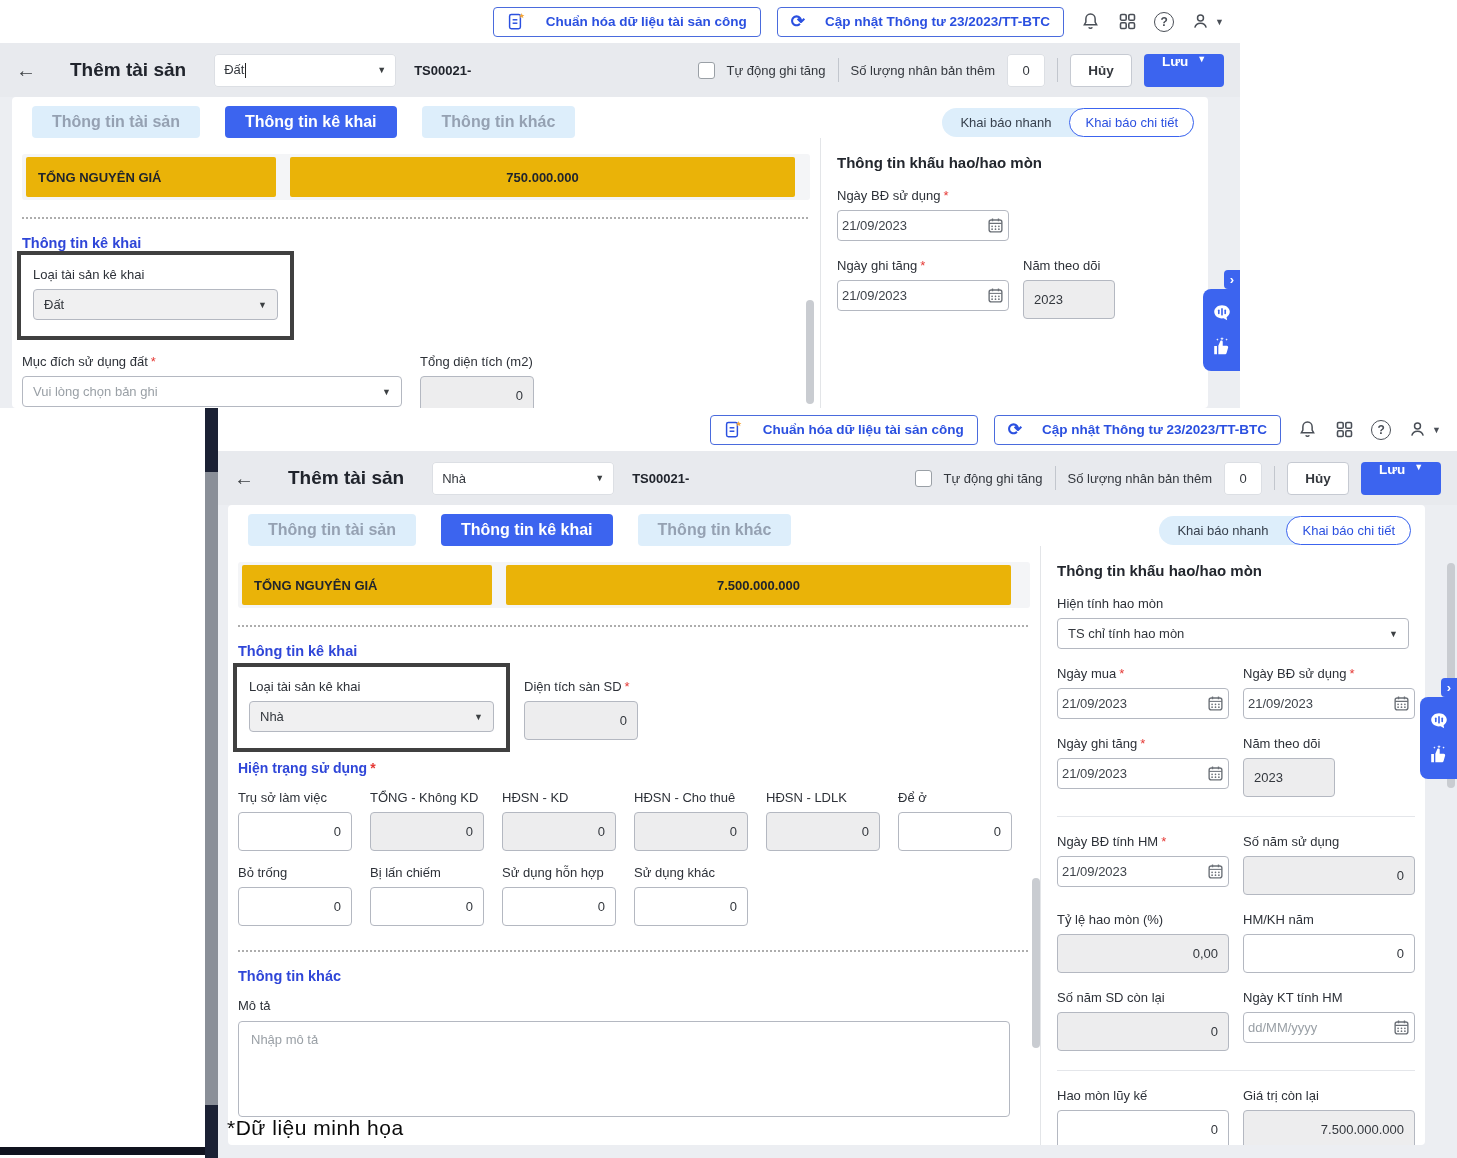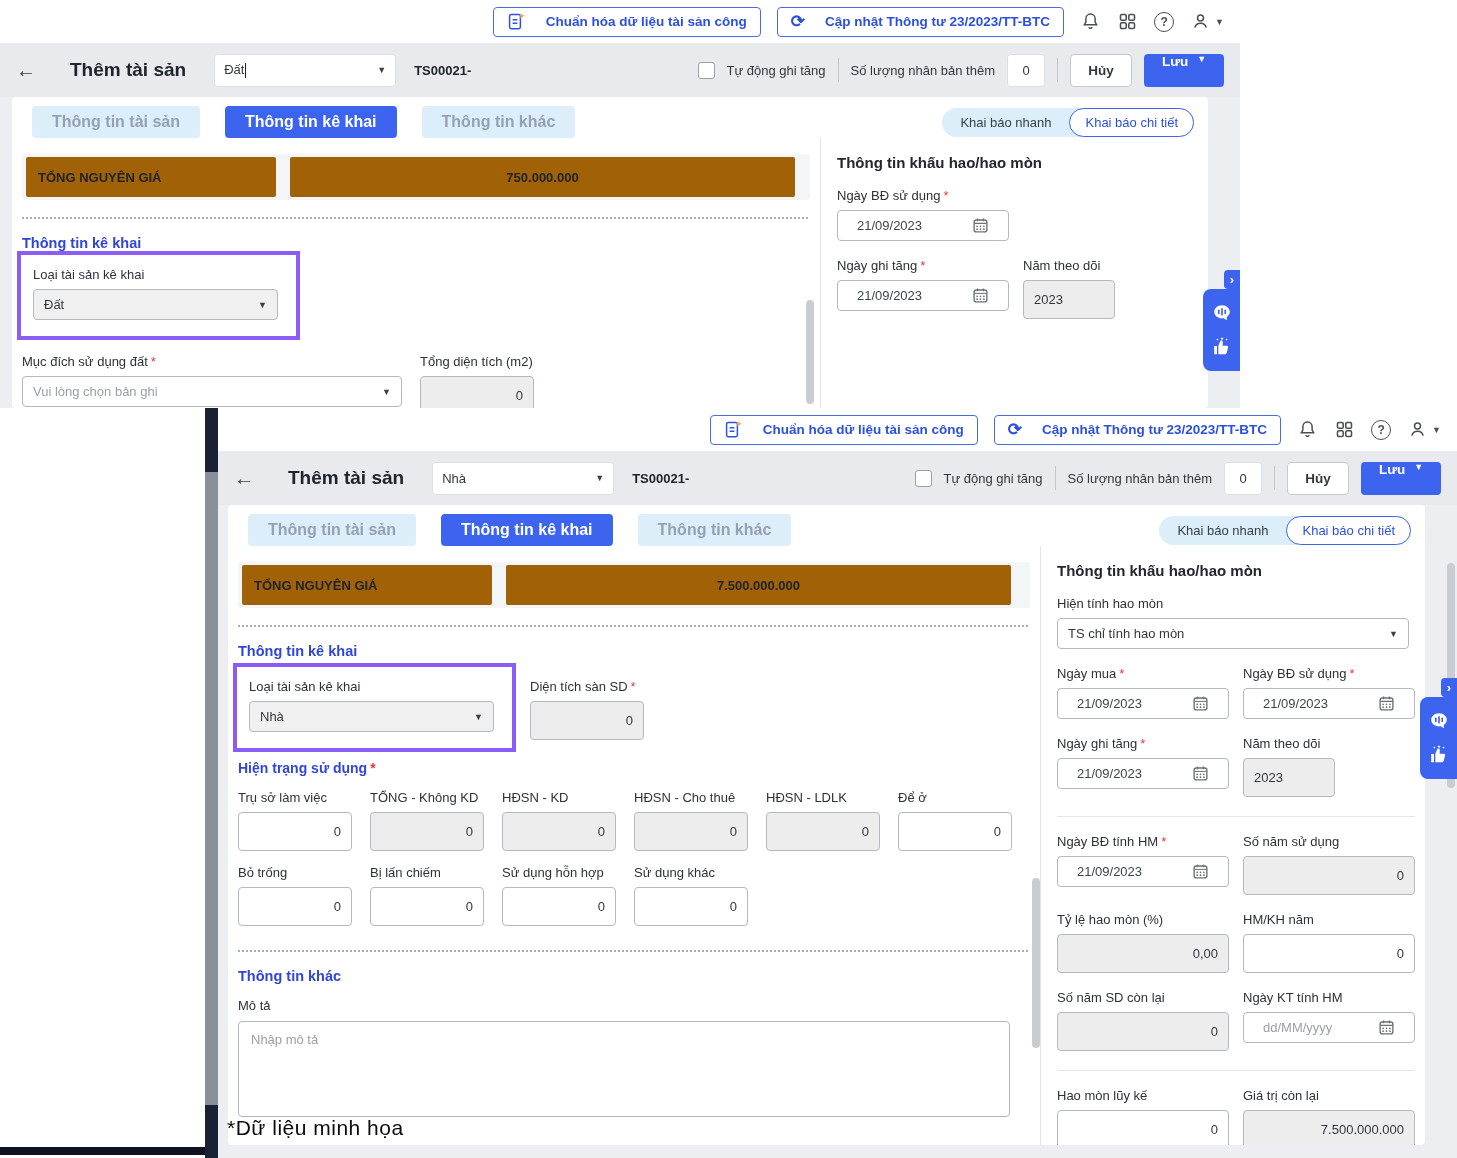--- a/index.html
+++ b/index.html
@@ -46,39 +46,39 @@
   .mode-quick { padding:0 18px; color:#37404d; cursor:pointer; white-space:nowrap; }
   .mode-detail { background:#fff; border:1.5px solid #3c64ef; color:#2b50e0; border-radius:16px; height:29px; padding:0 15px; display:flex; align-items:center; cursor:pointer; white-space:nowrap; }
 
   .cardbody { display:flex; align-items:stretch; height:100%; }
   .maincol { flex:0 0 auto; }
   #win1 .maincol { width:808px; }
   #win2 .maincol { width:812px; }
   .rightpanel { flex:1 1 auto; border-left:1px solid #e3e5e8; padding:16px 16px 0 16px; min-height:600px; }
 
   .totalrow { display:flex; gap:14px; background:#f4f5f7; padding:3px 4px; margin:16px 10px 0 10px; border-radius:3px; }
-  .totalcell { background:#a16207; height:40px; display:flex; align-items:center; font-weight:bold; color:#20242c; border-radius:2px; }
+  .totalcell { background:#eab308; height:40px; display:flex; align-items:center; font-weight:bold; color:#20242c; border-radius:2px; }
   .totalcell.tlabel { width:250px; padding-left:12px; }
   .totalcell.tvalue { width:505px; justify-content:center; }
   .dotline { border-top:2px dotted #adadad; margin:17px 12px 0 10px; }
   .sect { color:#2f46d8; font-weight:bold; font-size:14.5px; margin:16px 0 0 10px; }
   .subsect { color:#2f46d8; font-weight:bold; font-size:13.5px; margin:16px 0 0 10px; }
   .req { color:#e53935; margin-left:3px; }
 
   .fg label, .fglabel { display:block; color:#2d3138; margin-bottom:7px; white-space:nowrap; }
   .sel { display:flex; align-items:center; justify-content:space-between; height:31px; border:1px solid #b4b8c1; border-radius:4px; padding:0 10px; background:#fff; cursor:pointer; }
   .sel.gray { background:#f0f0f1; }
   .placeholder { color:#9aa0a6; }
   .inp { height:39px; border:1px solid #b4b8c1; border-radius:4px; background:#fff; padding:0 10px; font-size:13px; color:#33373d; font-family:inherit; width:114px; text-align:right; }
   .inp.dis { background:#ededee; }
-  .redbox { display:inline-block; border:4px solid #8b5cf6; padding:12px 18px 16px 12px; margin-left:5px; background:transparent; }
+  .redbox { display:inline-block; border:4px solid #404040; padding:12px 12px 16px 12px; margin-left:5px; background:transparent; }
   .row { display:flex; gap:18px; margin:14px 0 0 10px; align-items:flex-end; }
   .row.top { align-items:flex-start; }
 
-  .datef { width:172px; height:31px; border:1px solid #b4b8c1; border-radius:4px; display:flex; align-items:center; justify-content:space-between; padding:0 19px; background:#fff; cursor:pointer; color:#3f444b; }
+  .datef { width:172px; height:31px; border:1px solid #b4b8c1; border-radius:4px; display:flex; align-items:center; justify-content:space-between; padding:0 4px; background:#fff; cursor:pointer; color:#3f444b; }
   .datef.ph span.dtext { color:#9aa0a6; }
   .ptitle { font-weight:bold; font-size:15px; color:#23272e; }
   .pfield { margin-top:17px; }
   .prow { display:flex; gap:14px; margin-top:17px; }
   .phr { border-top:1px solid #e4e6ea; margin-top:19px; }
   .inp.wide { width:172px; }
   .sel.wide { width:352px; }
 
   
   .fwidget { position:absolute; right:0; z-index:5; }

